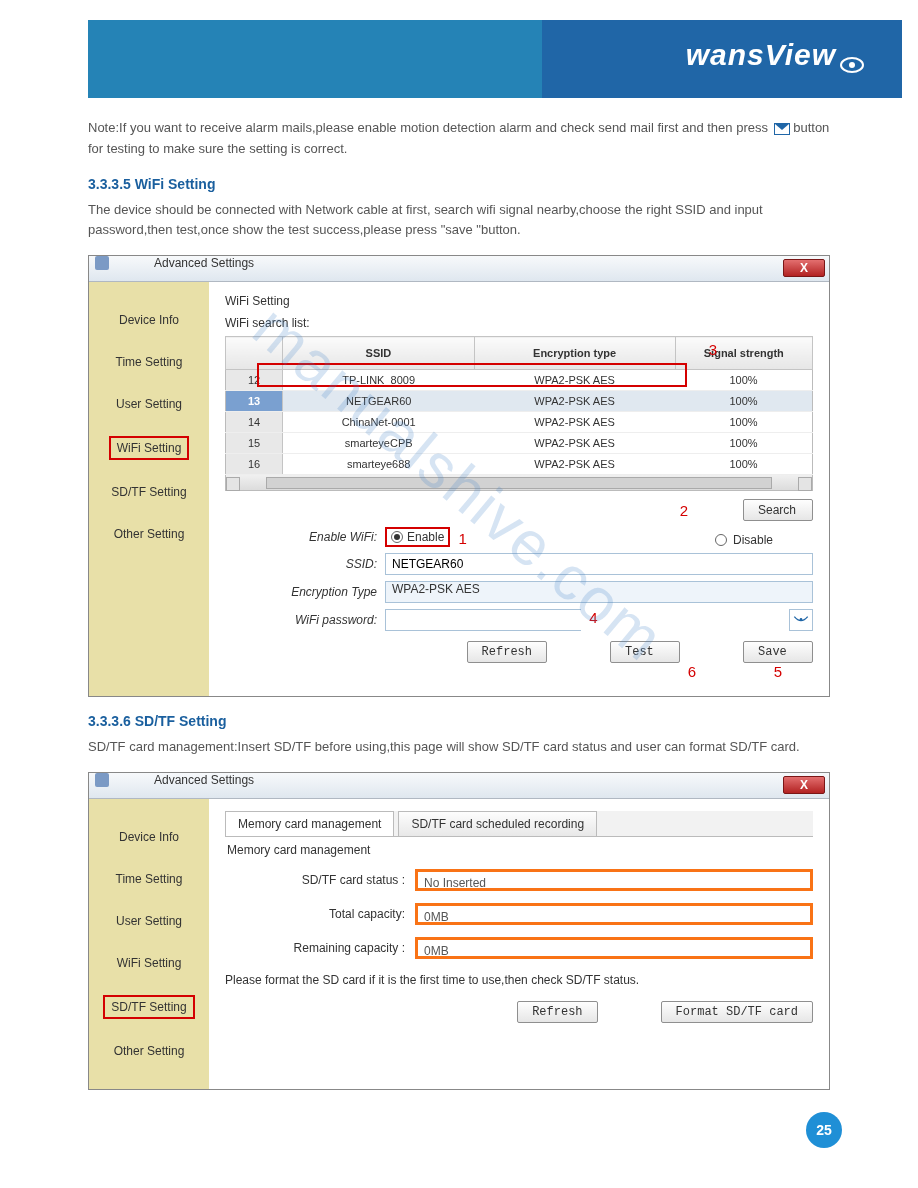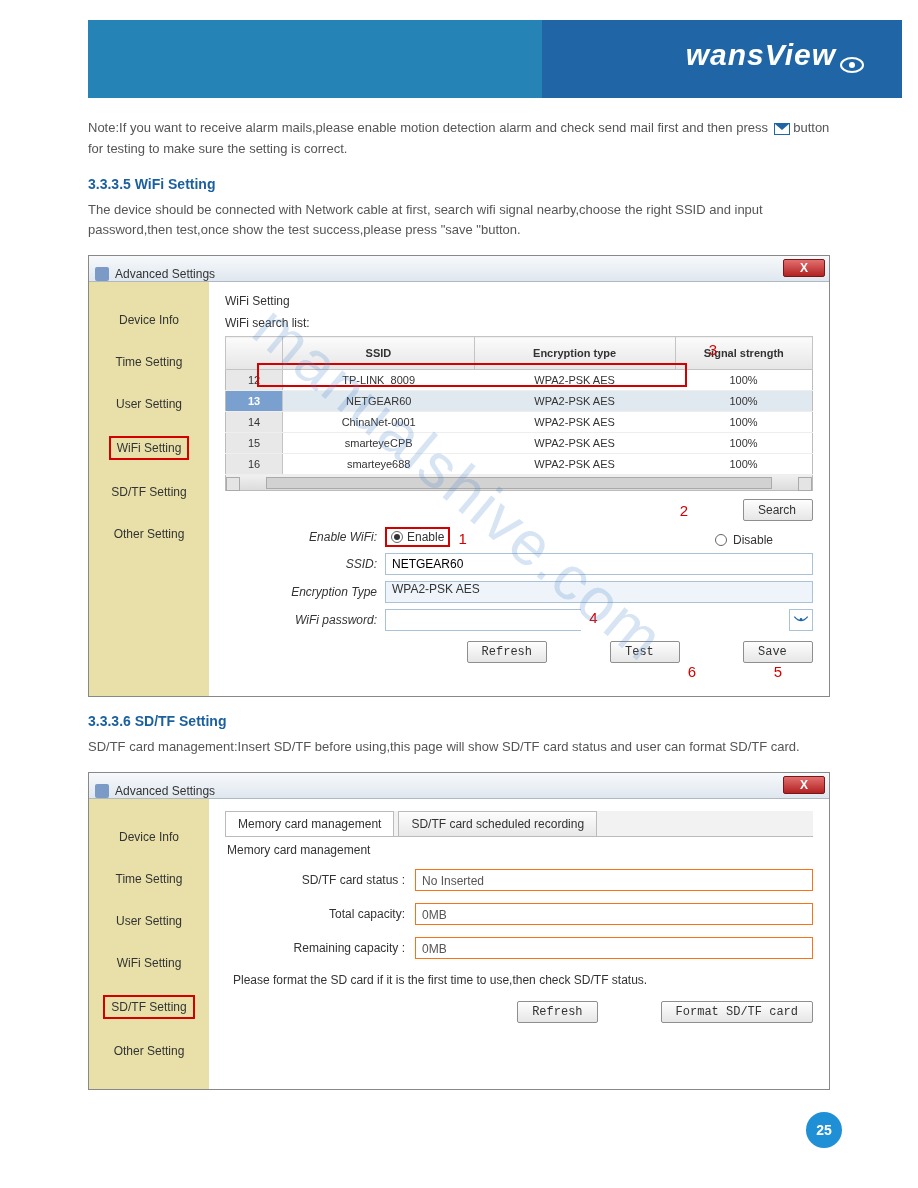--- a/index.html
+++ b/index.html
@@ -12,21 +12,21 @@
 .logo{position:absolute;right:50px;top:38px;color:#fff;font-size:30px;font-weight:bold;letter-spacing:1px;font-style:italic;display:flex;align-items:center;}
 .logo-eye{display:inline-block;width:24px;height:18px;position:relative;margin:0 4px;}
 .logo-eye svg{vertical-align:middle;}
 .content{padding:20px 88px 40px 88px;}
 .section-text{font-size:13px;line-height:1.6;margin-bottom:14px;color:#555;}
 .section-heading{font-size:14px;font-weight:bold;margin:16px 0 8px 0;color:#444;}
 .blue-bold{color:#1a5f9e;font-weight:bold;}
 .envelope-icon{display:inline-block;width:16px;height:12px;border:1px solid #2066a7;position:relative;vertical-align:middle;margin-left:2px;}
 .envelope-icon:after{content:"";position:absolute;top:0;left:0;width:0;height:0;border-left:7px solid transparent;border-right:7px solid transparent;border-top:6px solid #2066a7;}
 .screenshot{border:1px solid #888;margin-bottom:12px;background:#f4f4f4;position:relative;overflow:hidden;}
-.titlebar{height:26px;background:linear-gradient(#f7f9fb,#dfe7ef);border-bottom:1px solid #b0b8c2;display:flex;align-items:flex-end;padding:0 6px;position:relative;}
+.titlebar{height:26px;background:linear-gradient(#f7f9fb,#dfe7ef);border-bottom:1px solid #b0b8c2;display:flex;align-items:flex-start;padding:0 6px;position:relative;gap:39px;}
 .titlebar .house{width:14px;height:14px;background:#7b9ac5;border-radius:2px;margin-right:6px;position:relative;}
 .titlebar .title{font-size:12px;color:#333;}
 .titlebar .close-btn{position:absolute;right:4px;top:3px;width:42px;height:18px;background:linear-gradient(#e36f6f,#b22222);border:1px solid #7a1616;border-radius:2px;color:#fff;font-size:12px;font-weight:bold;text-align:center;line-height:16px;}
 .win-body{display:flex;min-height:200px;}
 .sidebar{width:120px;background:#e8e0a8;padding:28px 0;display:flex;flex-direction:column;align-items:center;gap:22px;}
 .sidebar a{font-size:12px;color:#333;text-decoration:none;padding:3px 6px;text-align:center;}
 .redbox{border:2px solid #d40000;}
 .main-panel{flex:1;background:#fff;padding:12px 16px 16px 16px;position:relative;}
 .panel-title{font-size:12px;margin-bottom:8px;}
 .panel-sub{font-size:12px;margin-bottom:6px;}
@@ -54,22 +54,22 @@
 .callout{position:absolute;color:#d40000;font-size:15px;font-weight:normal;}
 .eye-btn{width:24px;height:22px;border:1px solid #a9c2d8;background:#fff;display:flex;align-items:center;justify-content:center;}
 .eye-btn svg{width:16px;height:10px;}
 .action-row{display:flex;justify-content:flex-end;gap:16px;margin-top:10px;font-family:Liberation Mono, monospace;}
 .tabs{display:flex;border-bottom:1px solid #bbb;background:#f2f2f2;}
 .tab{padding:5px 12px;font-size:12px;border:1px solid #bbb;border-bottom:none;margin-right:4px;background:linear-gradient(#fdfdfd,#e8e8e8);}
 .tab.active{background:#fff;}
 .mem-row{display:flex;align-items:center;margin:12px 0;font-size:12px;}
 .mem-row label{width:190px;text-align:right;padding-right:10px;}
 .mem-row .field{flex:1;}
-.readonly{width:100%;height:22px;border:1px solid #f97316;background:#fff;padding:0 6px;line-height:22px;font-size:12px;color:#555;}
-.hint{font-size:12px;margin:14px 8px;color:#333;}
+.readonly{width:100%;height:22px;border:3px solid #f97316;background:#fff;padding:0 6px;line-height:22px;font-size:12px;color:#555;}
+.hint{font-size:12px;margin:14px 0;color:#333;}
 .watermark{position:absolute;left:50%;top:50%;transform:translate(-50%,-40%) rotate(40deg);font-size:62px;color:rgba(70,130,200,0.22);font-weight:500;pointer-events:none;white-space:nowrap;letter-spacing:2px;z-index:50;}
 .page-dot{position:absolute;right:76px;bottom:40px;width:36px;height:36px;border-radius:50%;background:#1f8fd6;color:#fff;display:flex;align-items:center;justify-content:center;font-size:14px;font-weight:bold;}
 </style>
 </head>
 <body>
 <div class="page">
 
 <div class="top-banner">
   <div class="banner-left"></div>
   <div class="banner-tri"></div>

